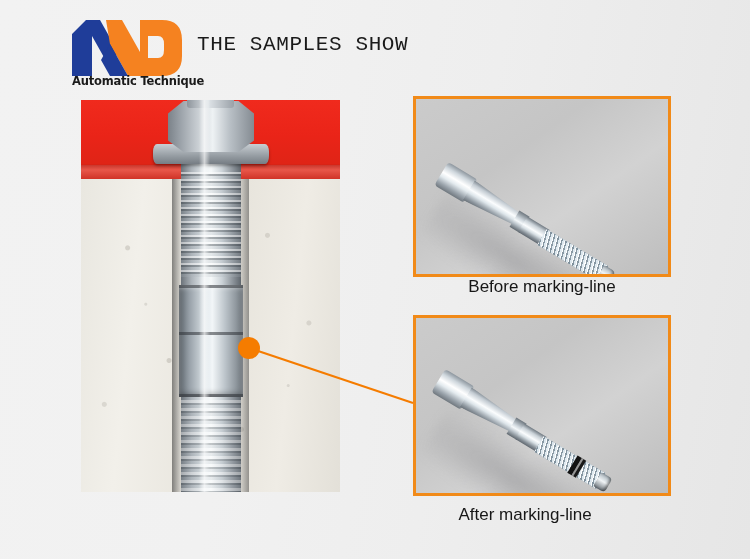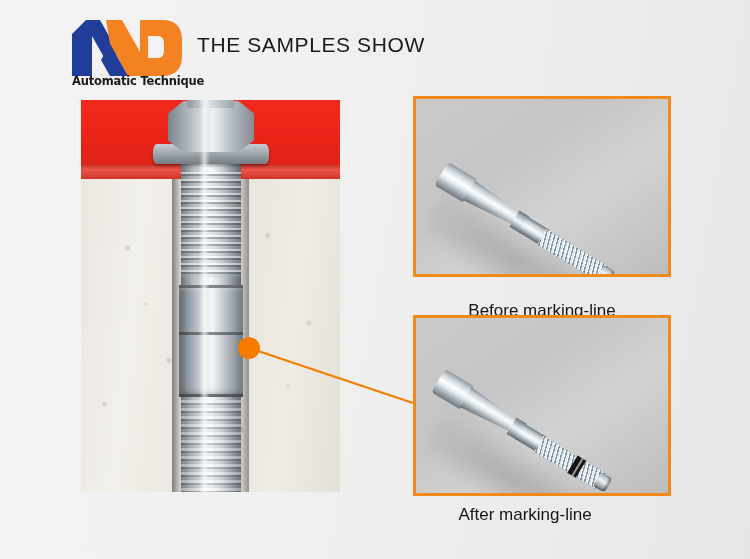--- a/index.html
+++ b/index.html
@@ -39,21 +39,21 @@
     color: #1a1a1a;
     white-space: nowrap;
     font-family: "DejaVu Sans", sans-serif;
   }
   #page-title {
     position: absolute;
     left: 197px; top: 33px;
     font-size: 21px;
     letter-spacing: 0.6px;
     color: #1a1a1a;
-    font-family: Liberation Sans, sans-serif;
+    font-family: Liberation Mono, monospace;
     text-align: center;
   }
 
   
   #app-photo {
     position: absolute;
     left: 81px; top: 100px;
     width: 259px; height: 392px;
     overflow: hidden;
     background: #d9d6cf;
@@ -264,21 +264,21 @@
 
   
   .caption {
     position: absolute;
     font-size: 17px;
     color: #171717;
     text-align: center;
     font-family: "Liberation Sans", sans-serif;
   }
   #caption-app    { left: 81px;  top: 505px; width: 259px; }
-  #caption-before { left: 413px; top: 277px; width: 258px; margin-top: 24px; }
+  #caption-before { left: 413px; top: 277px; width: 258px; }
   #caption-after  { left: 396px; top: 505px; width: 258px; }
 </style>
 </head>
 <body>
 
 <div id="stage">
 
   <div id="header">
 
     <div id="logo">

